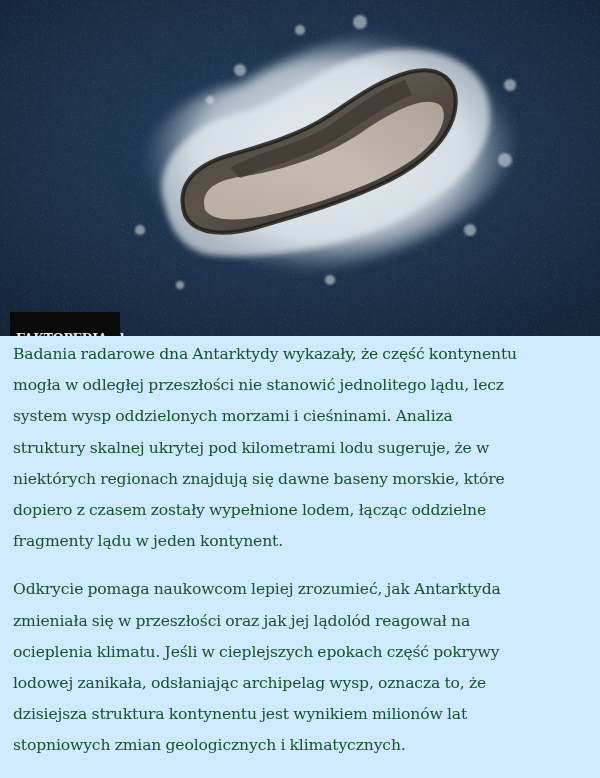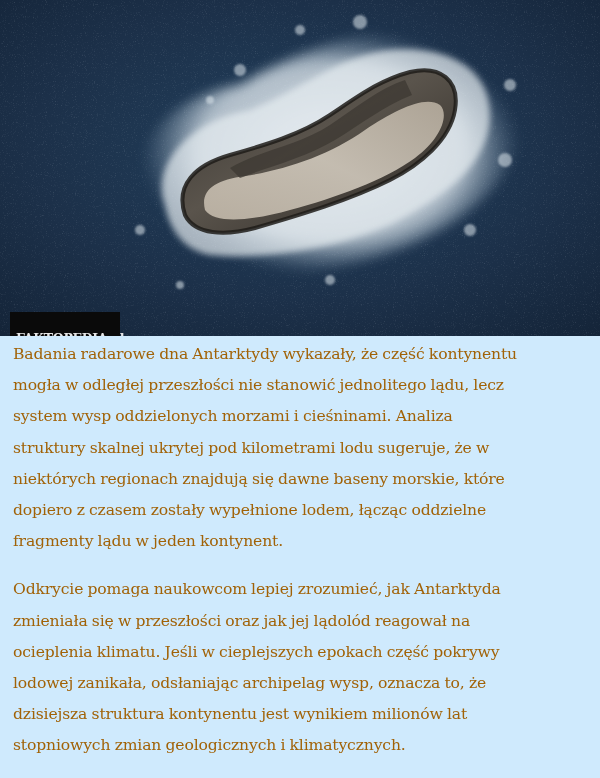--- a/index.html
+++ b/index.html
@@ -52,21 +52,21 @@
       height: 442px;
       background: #cfeafd;
       box-sizing: border-box;
       padding: 3px 10px 0 13px;
     }
     .caption p {
       margin: 0;
       font-family: "DejaVu Serif", serif;
       font-size: 15.6px;
       line-height: 31.2px;
-      color: #a16207;
+      color: #14532d;
       letter-spacing: -0.15px;
       word-spacing: -0.5px;
       white-space: pre-line;
     }
     .caption p.gap {
       margin-top: 17px;
     }
   </style>
 </head>
 <body>

